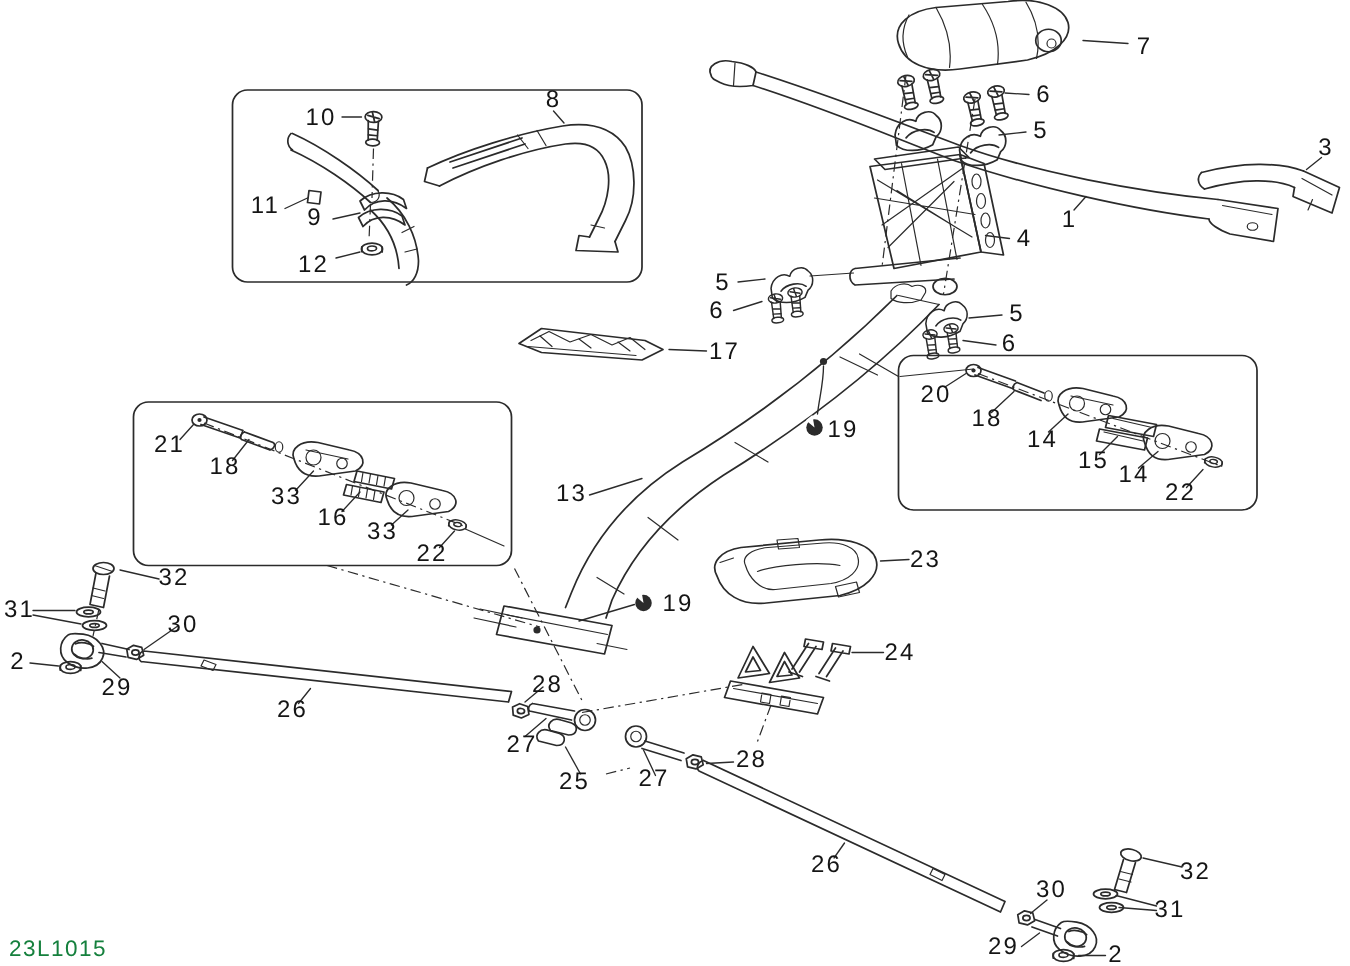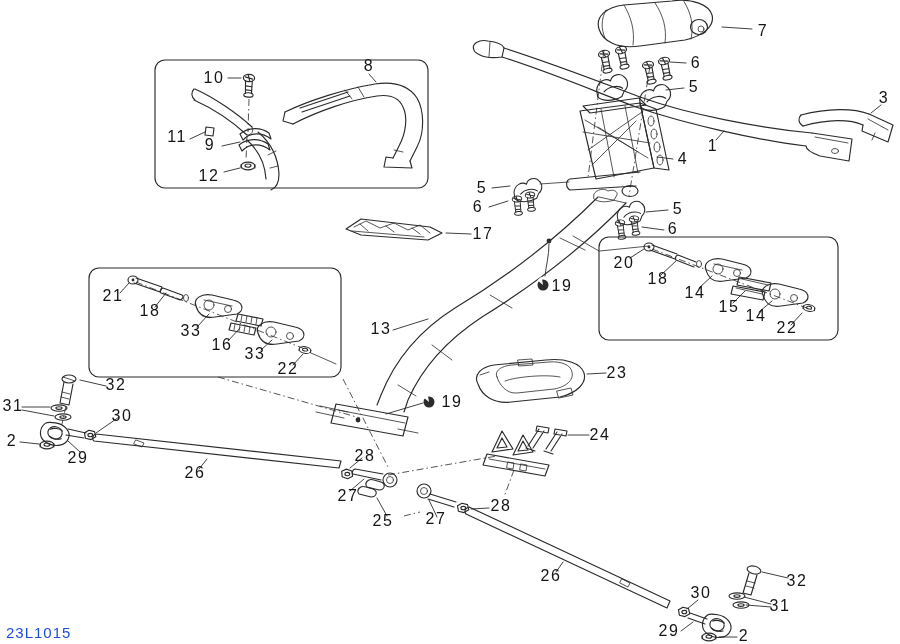--- a/index.html
+++ b/index.html
@@ -6,21 +6,21 @@
   .stage{position:relative;width:900px;height:644px;background:#ffffff;overflow:hidden;
          font-family:"Liberation Sans",sans-serif;}
   .stage svg{position:absolute;left:0;top:0;}
   .p{fill:none;stroke:var(--line-color,#2b2b2b);stroke-width:1.15;stroke-linecap:round;stroke-linejoin:round;}
   .thin{stroke-width:0.8;}
   .lead{fill:none;stroke:var(--line-color,#2b2b2b);stroke-width:0.9;stroke-linecap:round;}
   .dash{fill:none;stroke:var(--line-color,#2b2b2b);stroke-width:0.8;stroke-dasharray:7 3 1.5 3;}
   .fillD{fill:var(--line-color,#1c1c1c);stroke:none;}
   .callout{font-size:16px;letter-spacing:1.5px;fill:#151515;text-anchor:middle;
            font-family:"Liberation Sans",sans-serif;}
-  .code{position:absolute;left:6px;top:624px;font-size:15px;letter-spacing:1px;color:#1d4ed8;}
+  .code{position:absolute;left:6px;top:624px;font-size:15px;letter-spacing:1px;color:#15803d;}
 </style>
 </head>
 <body>
 
 <div class="stage">
 <svg width="900" height="644" viewBox="0 0 900 644">
 
   <defs>
     <g id="screw" class="p">
       <ellipse cx="0" cy="0" rx="5.6" ry="3.6"></ellipse>

